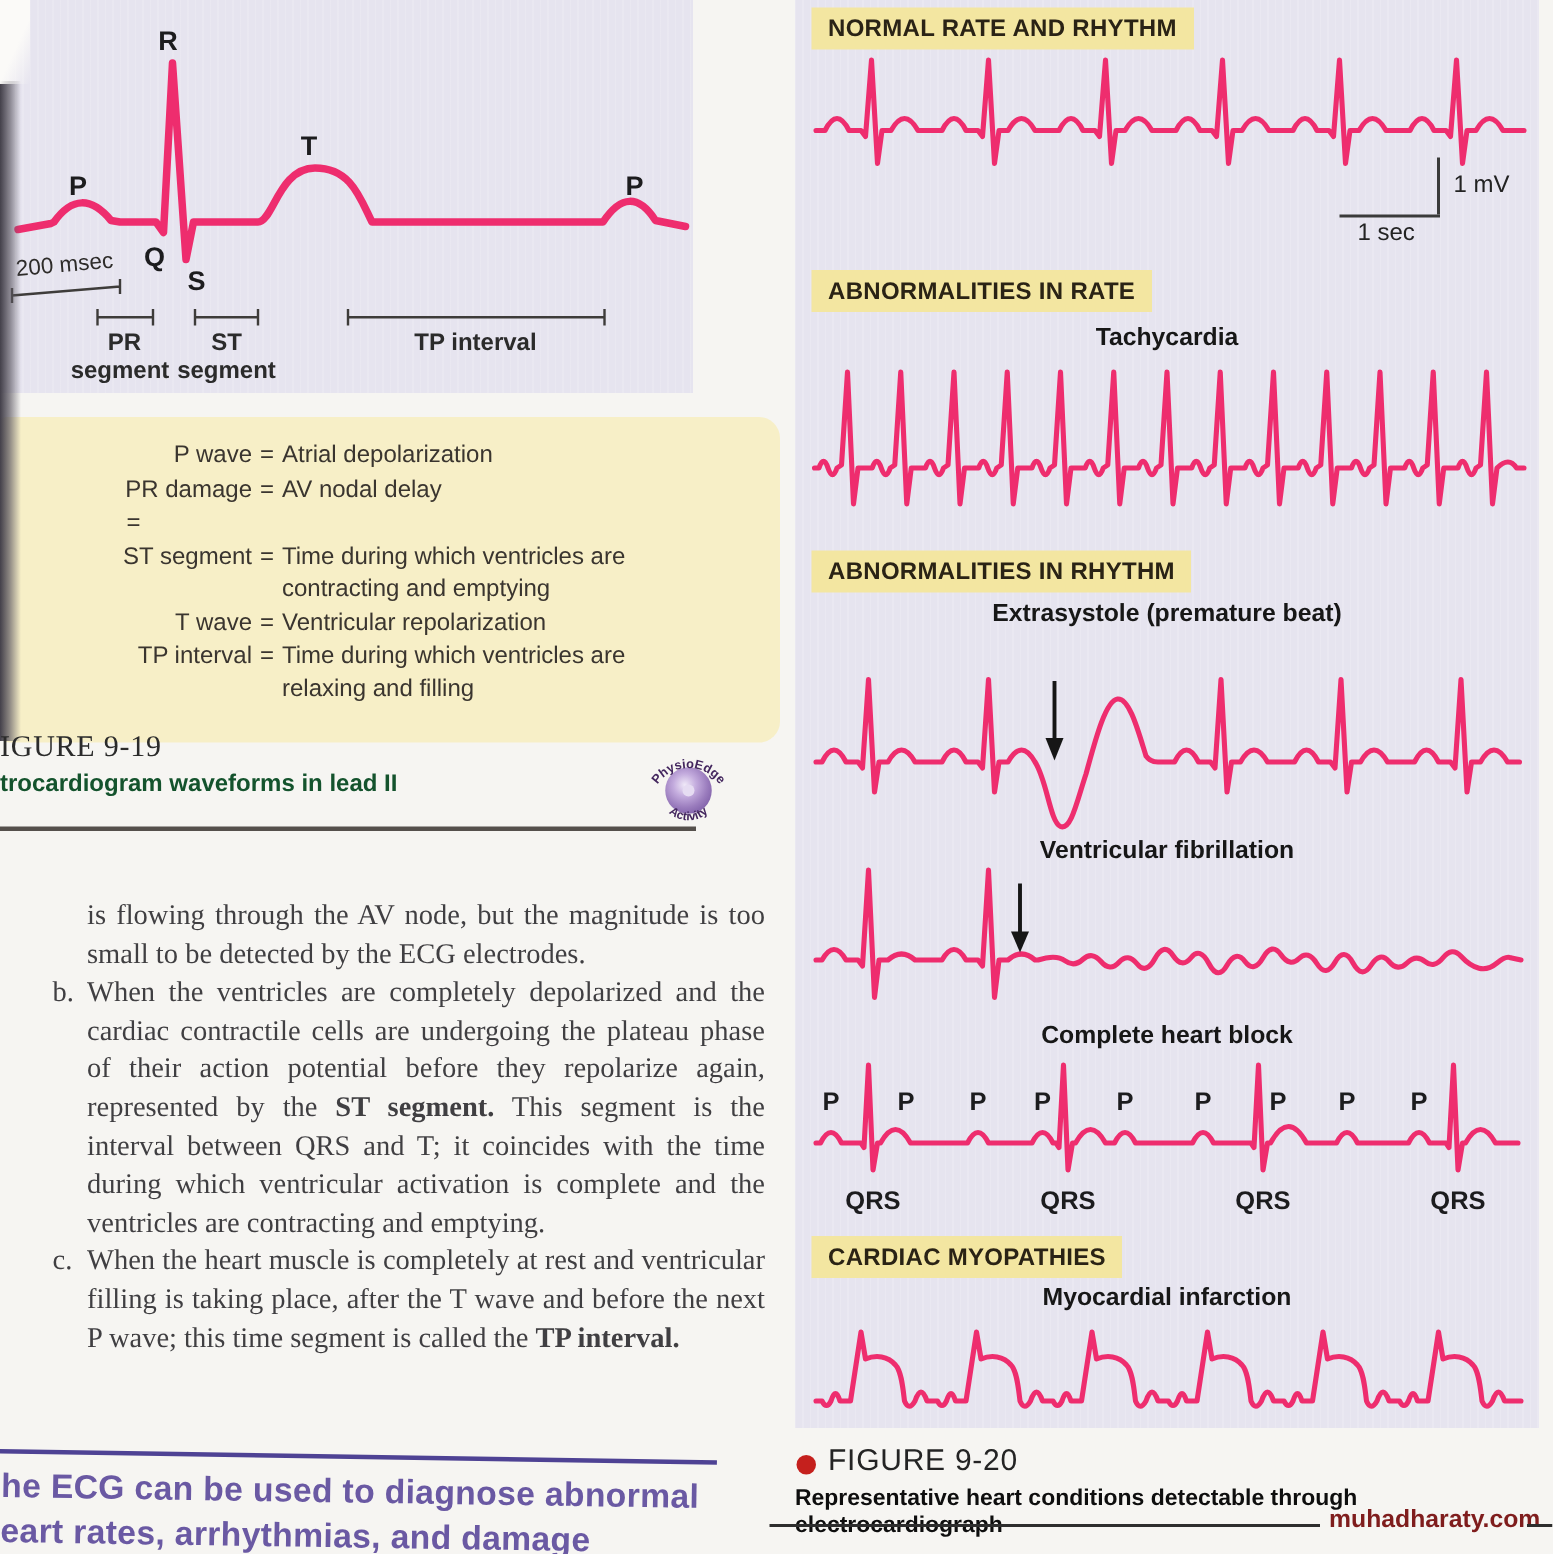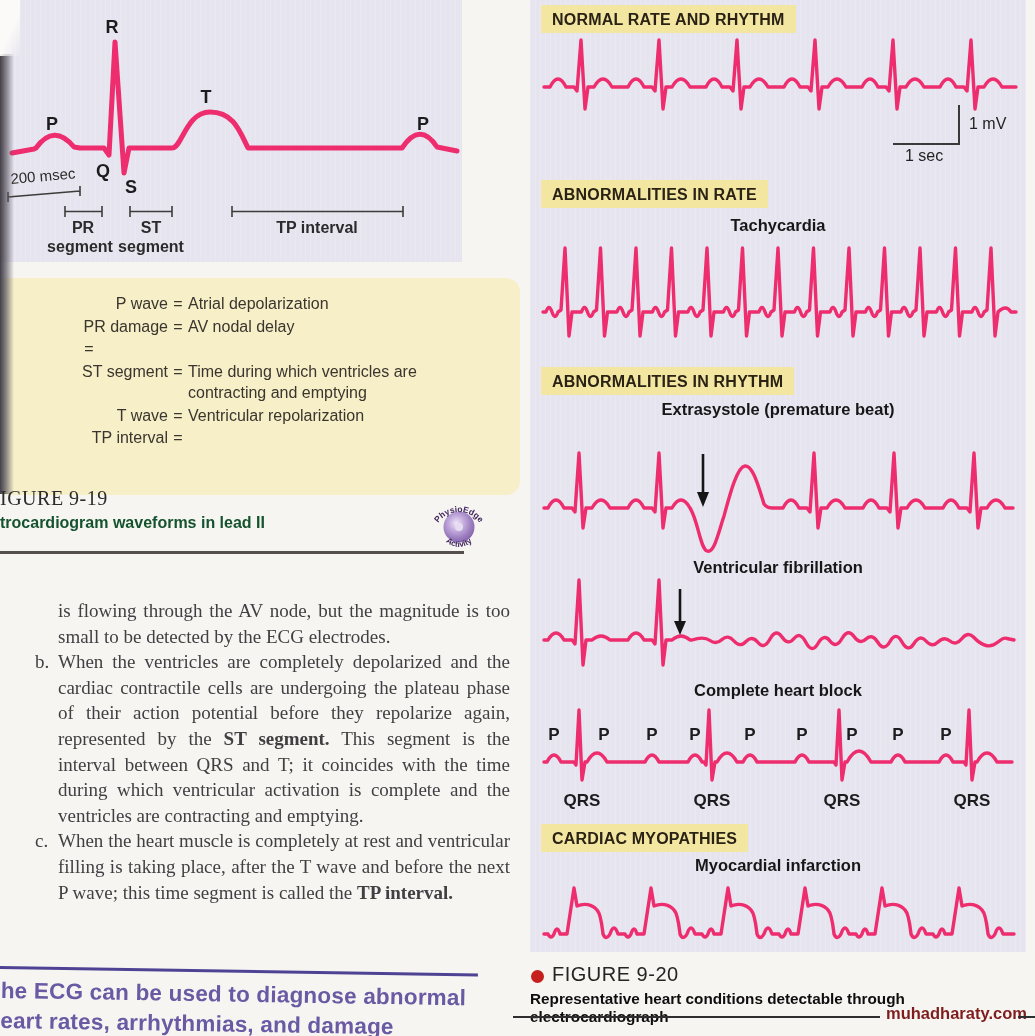--- a/index.html
+++ b/index.html
@@ -71,20 +71,21 @@
         <span class="def">Time during which ventricles are contracting and emptying</span>
       </div>
       <div class="defrow">
         <span class="term">T wave</span>
         <span class="eq">=</span>
         <span class="def">Ventricular repolarization</span>
       </div>
       <div class="defrow">
         <span class="term">TP interval</span>
         <span class="eq">=</span>
+        <span class="def">Time during which ventricles are relaxing and filling</span>
       </div>
     </div>
 </div>
 
 <svg class="abs" style="left:0;top:0" width="462" height="262" viewBox="0 0 462 262">
   <path class="trace thick" d="M 12 153 L 34 149 L 36 148 Q 54 123 74 147 L 80 148 L 104 148 L 109 155 L 115 42 L 124 173 L 129 148 L 172 148 C 182 148 186 112 210 112 C 234 112 240 132 248 148 L 402 148 Q 420 121 437 147 L 457 151"></path>
   <path class="ruler" d="M 8 202 L 8 192 M 8 197 L 80 191 M 80 186 L 80 196"></path>
   <text class="anno" x="11" y="184" transform="rotate(-5 11 184)">200 msec</text>
   <path class="bracket" d="M 65 206 L 65 217 M 65 211.5 L 102 211.5 M 102 206 L 102 217 M 130 206 L 130 217 M 130 211.5 L 172 211.5 M 172 206 L 172 217 M 232 206 L 232 217 M 232 211.5 L 403 211.5 M 403 206 L 403 217"></path>
   <text class="blab" x="83" y="233" text-anchor="middle">PR</text>

